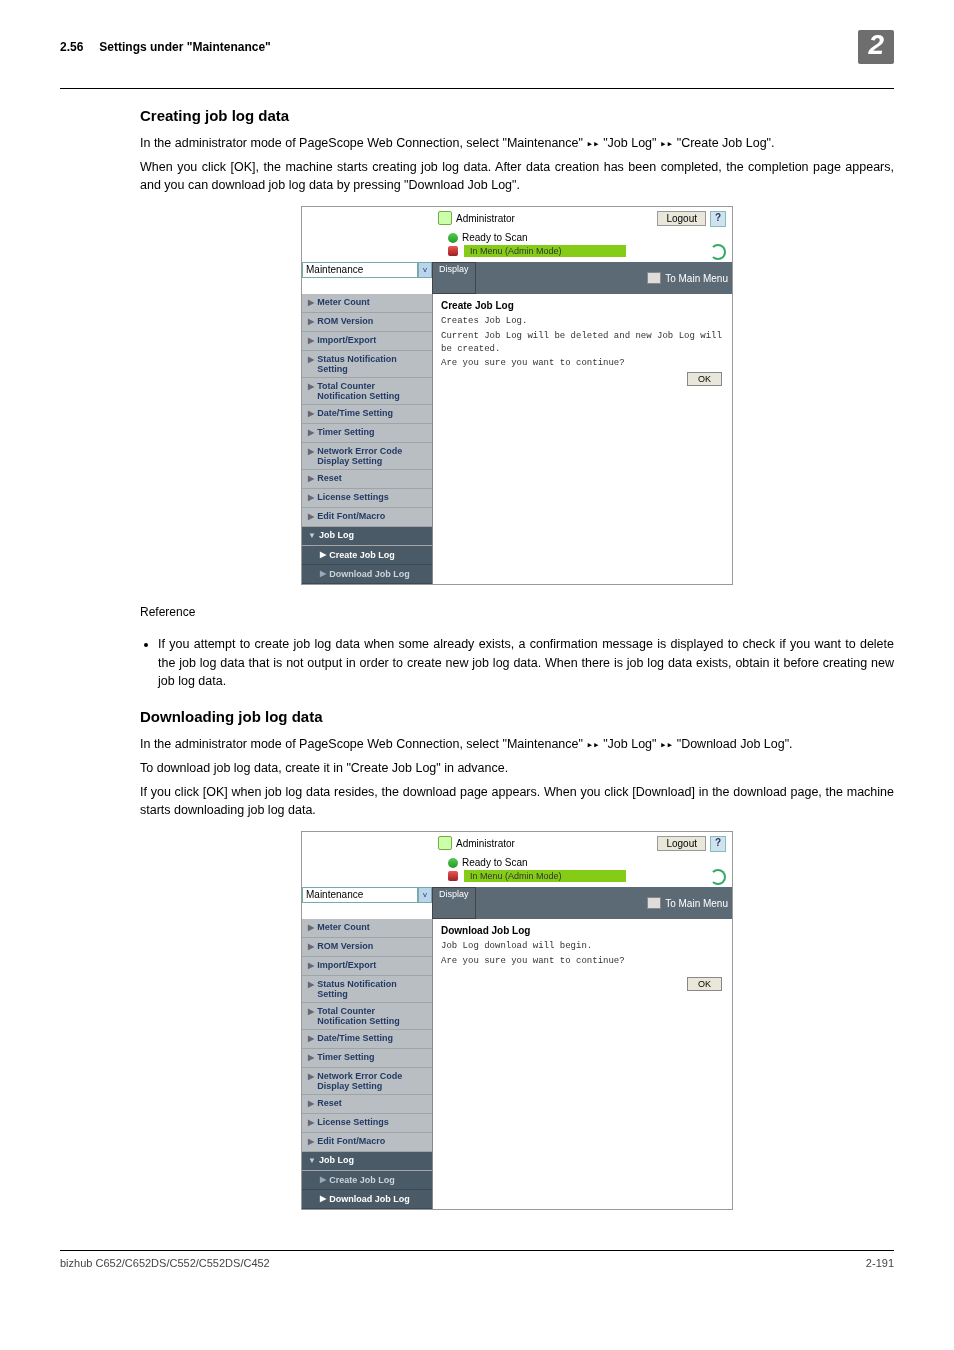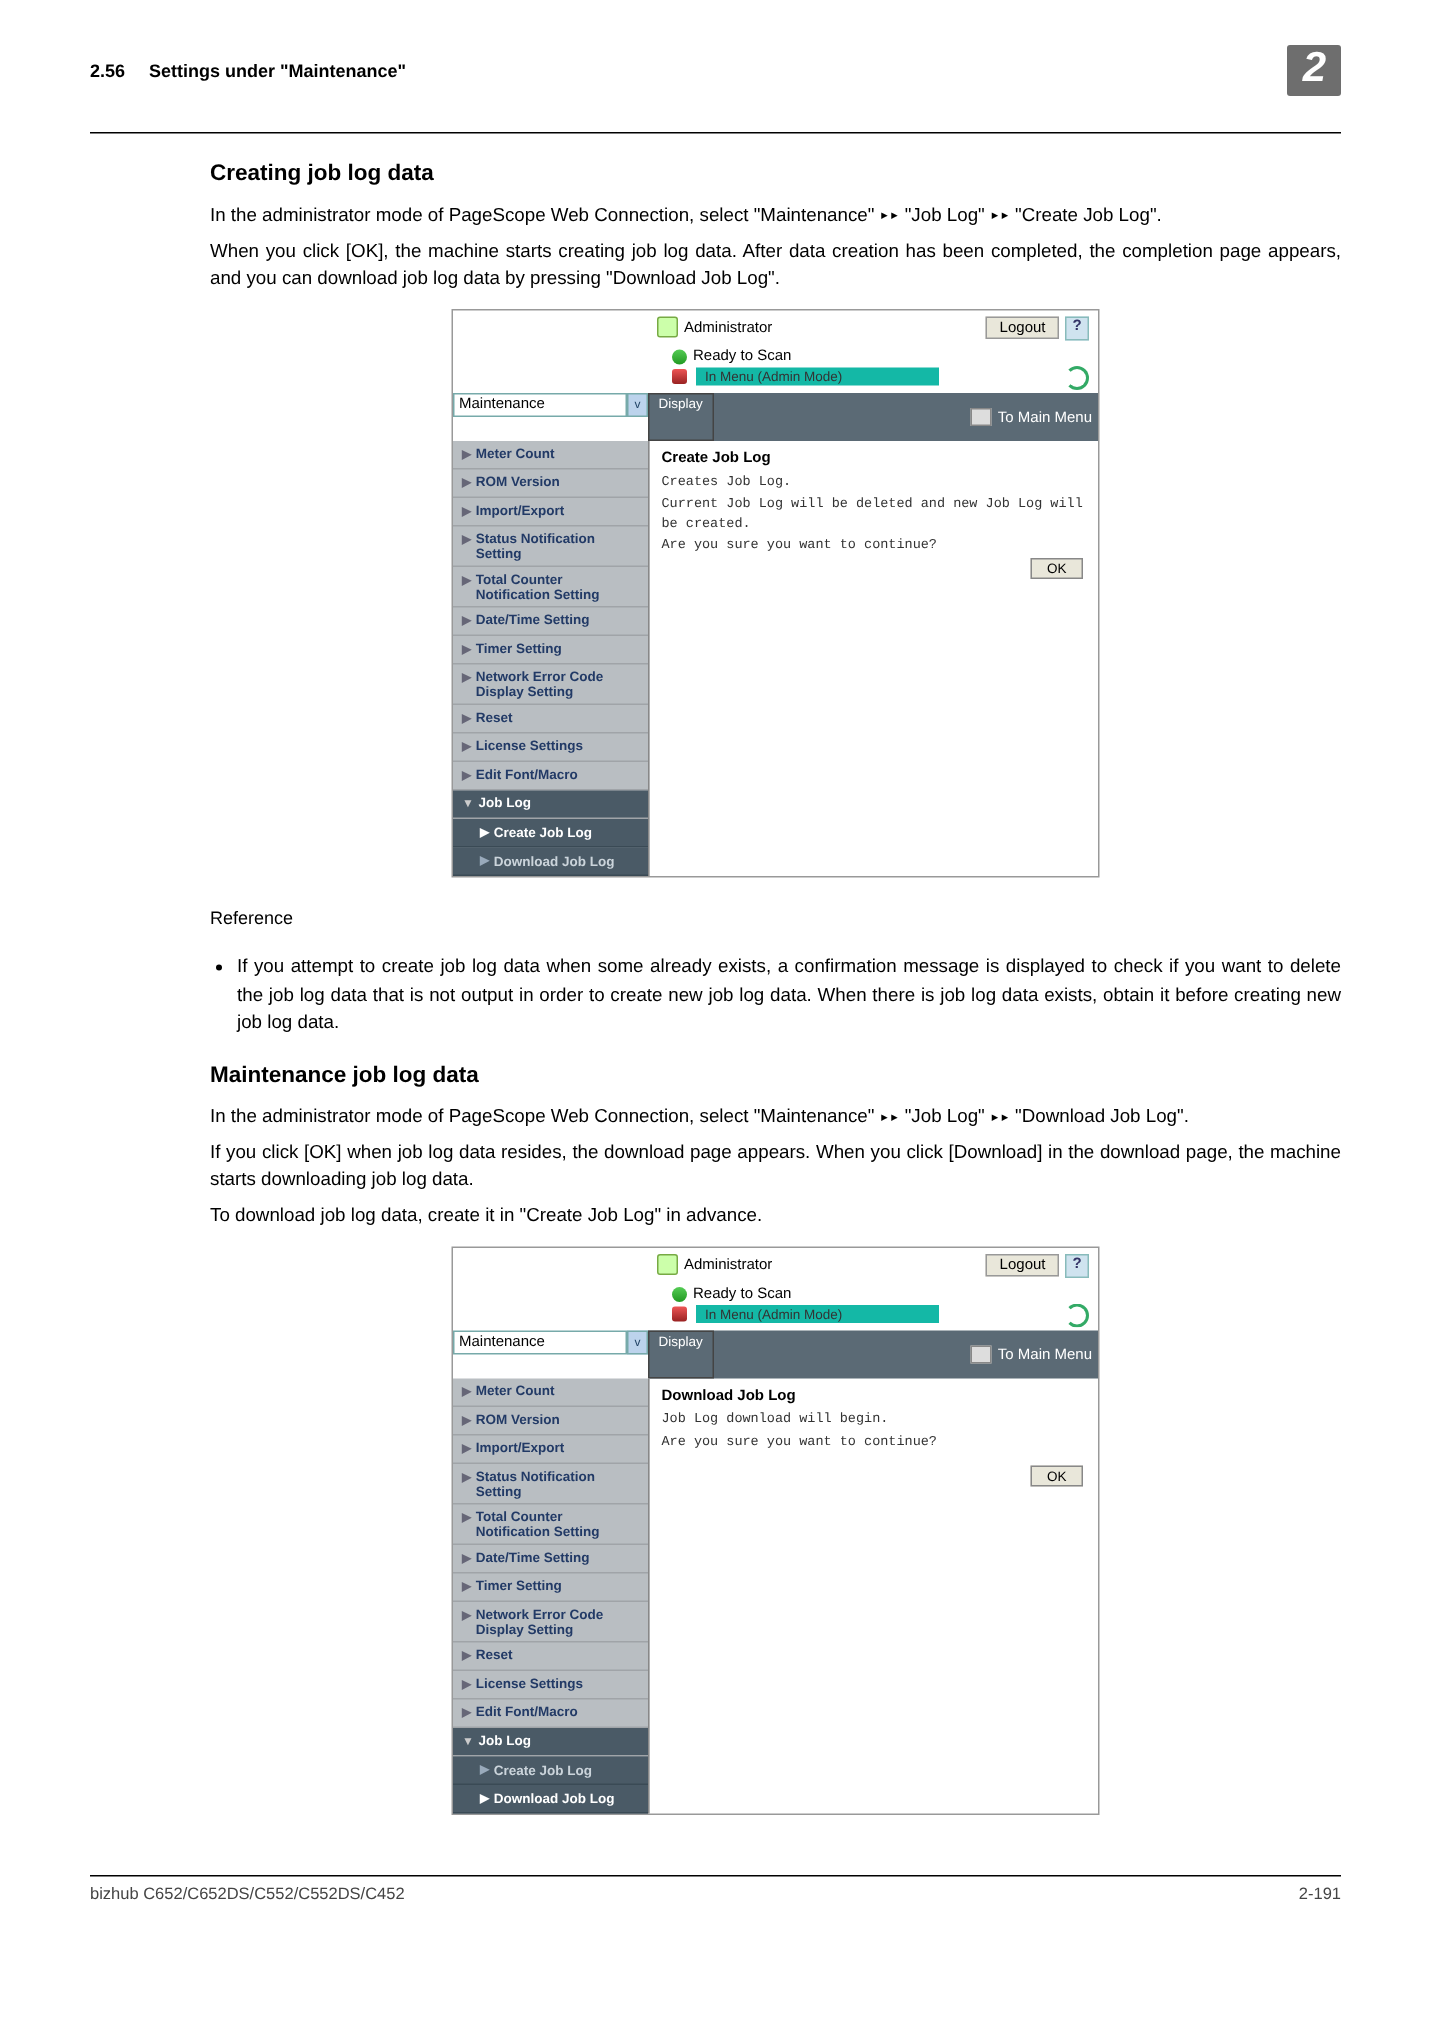--- a/index.html
+++ b/index.html
@@ -119,21 +119,21 @@
     margin-bottom: 4px;
   }
   .status-line {
     display:flex; align-items:center; gap:4px; padding:1px 16px;
   }
   .status-dot { width:10px;height:10px; display:inline-block; }
   .dot-green { background: linear-gradient(#5c5,#292); border-radius:50%;}
   .dot-red { background: linear-gradient(#e55,#922); border-radius:2px;}
   .admin-mode-bar {
     display:inline-block;
-    background:#14b8a6;
+    background:#84cc16;
     color:#333;
     padding: 1px 6px;
     font-size:9px;
     margin-left: 2px;
     width: 150px;
   }
   .refresh-icon {
     float:right;
     width:12px;height:12px;
     border:2px solid #3a6; border-left-color:transparent; border-radius:50%;
@@ -343,26 +343,26 @@
           <span class="ok-btn" style="top:78px;">OK</span>
         </div>
       </div>
     </div>
 
     <div class="ref-label">Reference</div>
     <ul class="ref-list">
       <li>If you attempt to create job log data when some already exists, a confirmation message is displayed to check if you want to delete the job log data that is not output in order to create new job log data. When there is job log data exists, obtain it before creating new job log data.</li>
     </ul>
 
-    <h3 class="section-title">Maintenance job log data</h3>
+    <h3 class="section-title">Downloading job log data</h3>
     <p class="body-text">
       <span>In the administrator mode of PageScope Web Connection, select "Maintenance" </span><span class="arrows">▸▸</span><span> "Job Log" </span><span class="arrows">▸▸</span><span> "Download Job Log".</span>
     </p>
+    <p class="body-text">To download job log data, create it in "Create Job Log" in advance.</p>
     <p class="body-text">If you click [OK] when job log data resides, the download page appears. When you click [Download] in the download page, the machine starts downloading job log data.</p>
-    <p class="body-text">To download job log data, create it in "Create Job Log" in advance.</p>
 
     <div class="app-box">
       <div class="app-row1">
         <div class="app-left-spacer"></div>
         <div class="adminline">
           <span class="admin-icon"></span>
           <span>Administrator</span>
         </div>
         <span class="logout-btn">Logout</span>
         <span class="help-icon">?</span>

